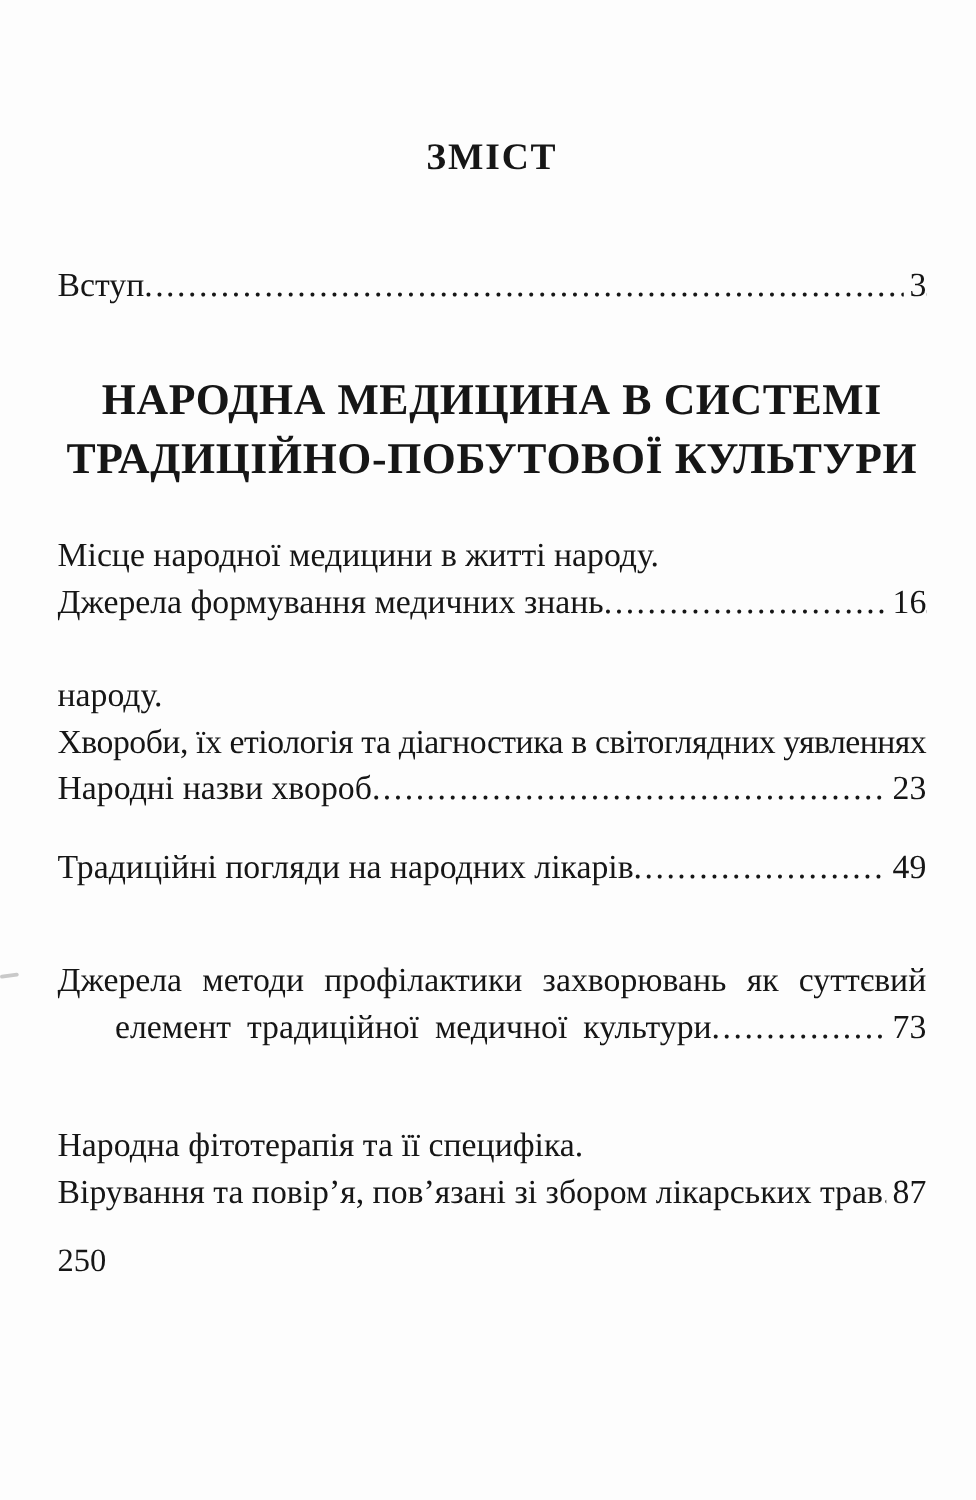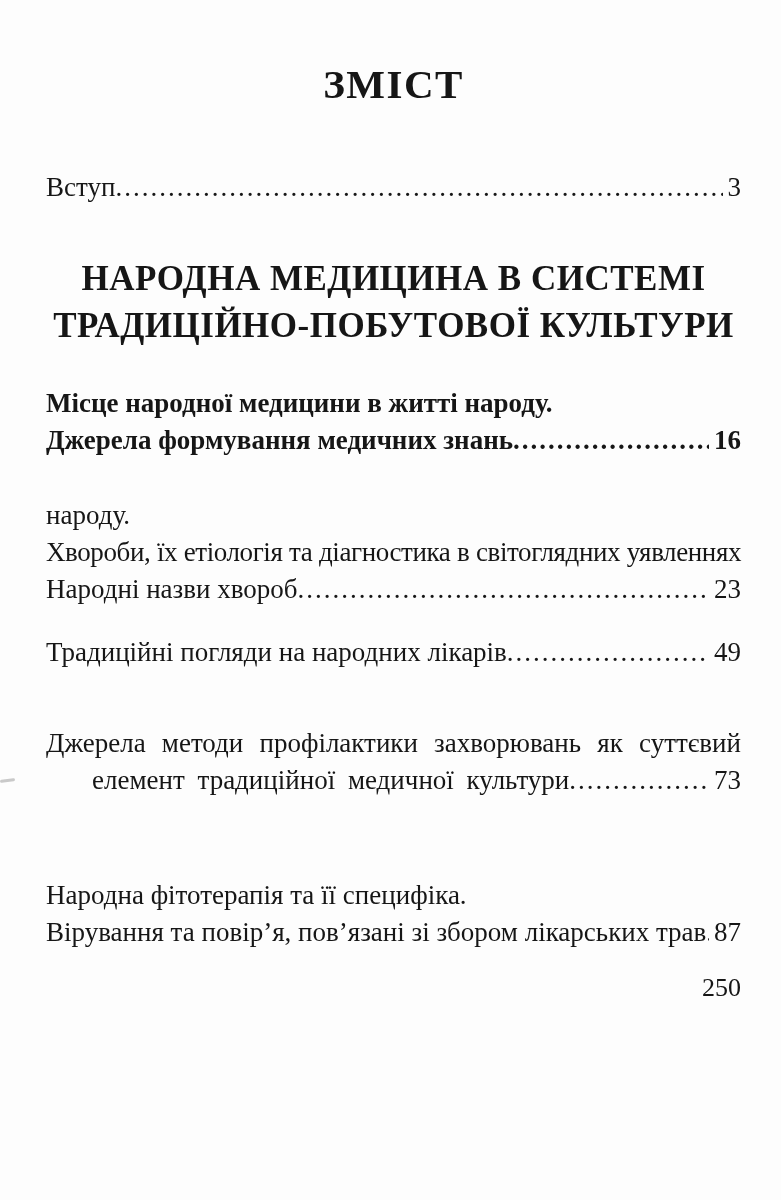--- a/index.html
+++ b/index.html
@@ -12,22 +12,22 @@
     width: 781px;
     height: 1200px;
     box-sizing: border-box;
     background: #fdfdfd;
     color: #161616;
     font-family: "Liberation Serif", "DejaVu Serif", serif;
     padding: 0 40px 0 46px;
     overflow: hidden;
   }
   .doc-title {
-    padding-top: 62px;
-    font-size: 41px;
+    padding-top: 103px;
+    font-size: 30px;
     line-height: 45px;
     font-weight: bold;
     text-align: center;
     letter-spacing: 1.5px;
   }
   .entry {
     font-size: 27px;
     line-height: 37px;
   }
   .entry .line {
@@ -63,31 +63,31 @@
   .justify-last {
     text-align: justify;
     text-align-last: justify;
   }
   .wide-words {
     word-spacing: 6px;
     margin-left: 46px;
   }
   .m-vstup       { margin-top: 62px; }
   .m-heading1    { margin-top: 49px; }
-  .m-entry2      { margin-top: 36px; font-weight: bold; }
+  .m-entry2      { margin-top: 36px; }
   .m-entry3      { margin-top: 38px; }
   .m-entry4      { margin-top: 26px; }
   .m-entry5      { margin-top: 54px; }
   .m-heading2    { margin-top: 50px; }
-  .m-entry6      { margin-top: 78px; }
+  .m-entry6      { margin-top: 58px; }
   .folio {
     margin-top: 22px;
     font-size: 26px;
     line-height: 30px;
-    text-align: right;
+    text-align: left;
   }
   .scan-artifact {
     position: absolute;
     left: 0;
     top: 779px;
     width: 15px;
     height: 3px;
     background: #c9c9c9;
     transform: rotate(-8deg);
     border-radius: 2px;

